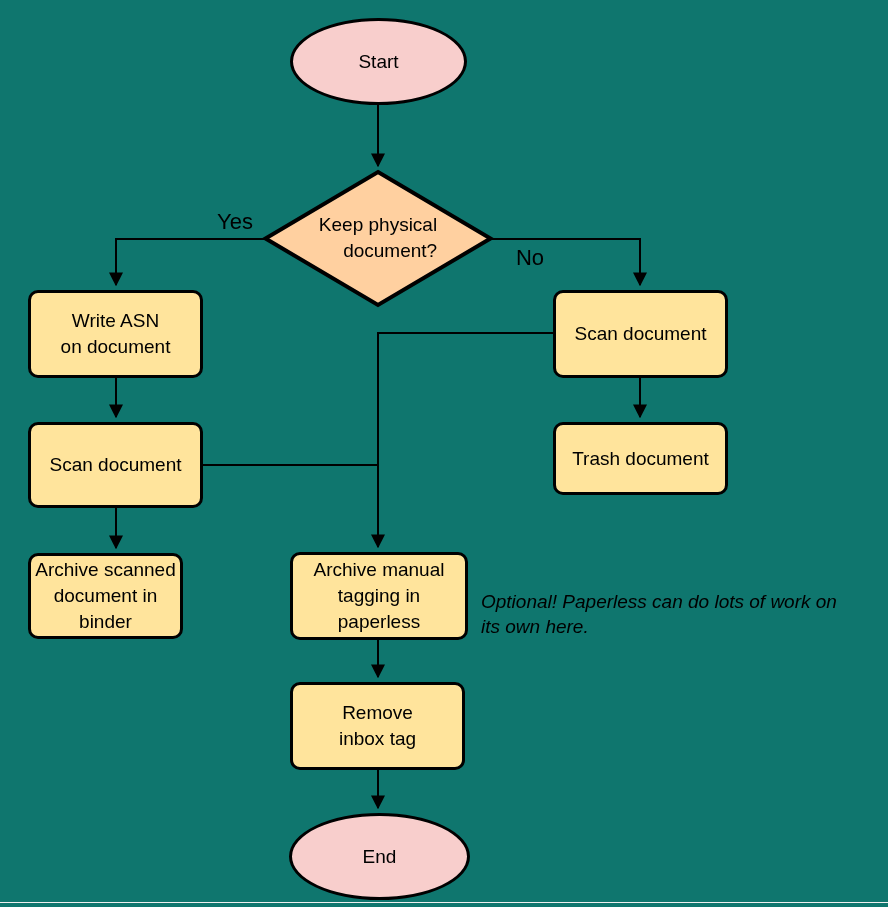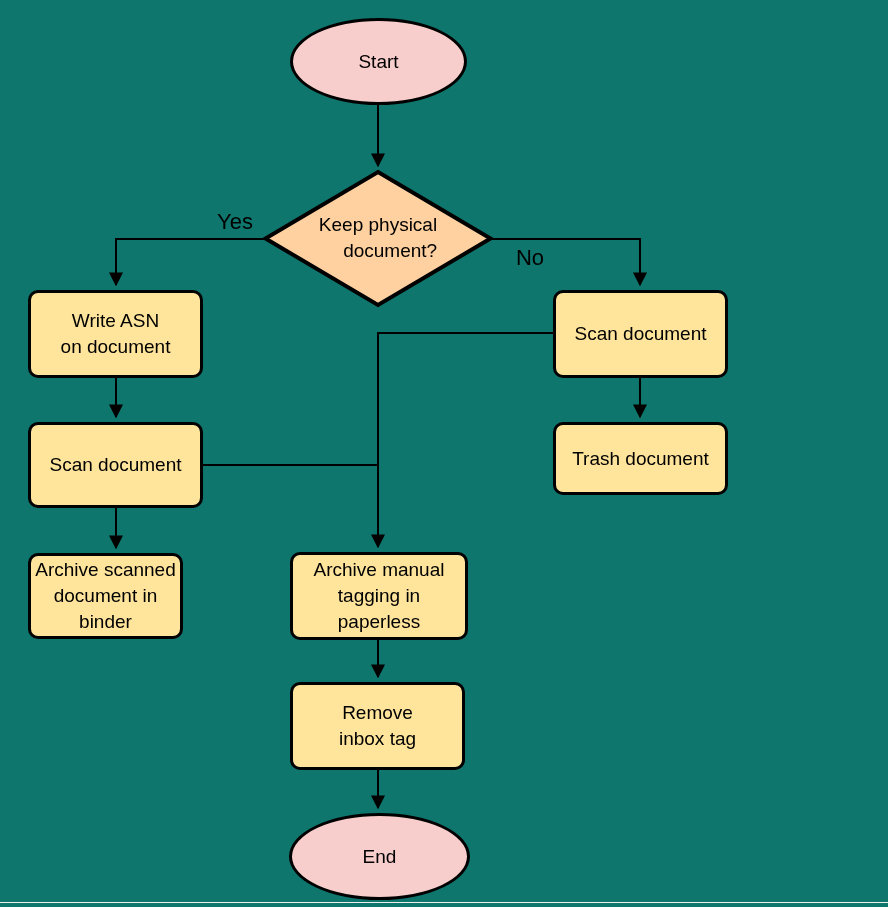--- a/index.html
+++ b/index.html
@@ -144,20 +144,22 @@
   <div class="node process" style="left:553px; top:422px; width:175px; height:73px;">
     <span>Trash document</span>
   </div>
 
   <div class="node process" style="left:290px; top:552px; width:178px; height:88px;">
     <span>Archive manual
 tagging in
 paperless</span>
   </div>
 
+  <div class="annotation" style="left:481px; top:589px; width:400px;">Optional! Paperless can do lots of work on
+its own here.</div>
 
   <div class="node terminator" style="left:289px; top:813px; width:181px; height:87px;">
     <span>End</span>
   </div>
 
   <div class="node process" style="left:290px; top:682px; width:175px; height:88px;">
     <span>Remove
 inbox tag</span>
   </div>
 

